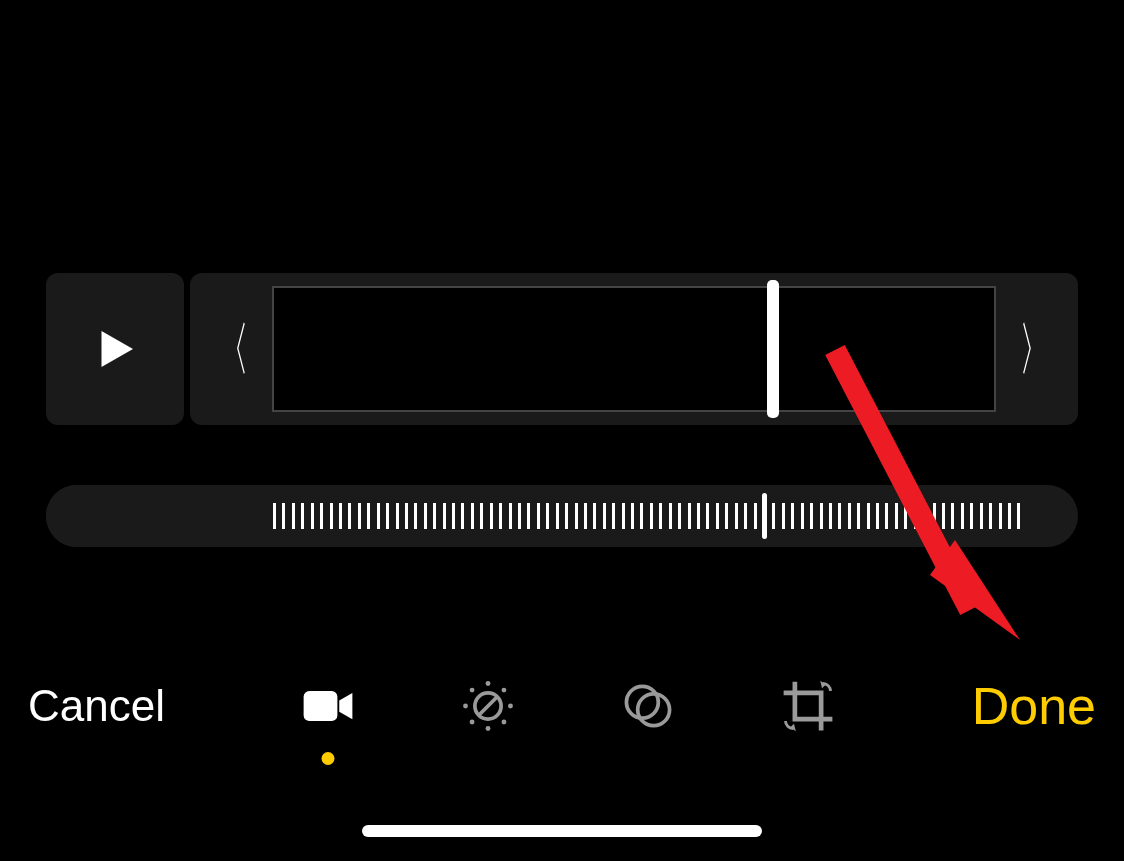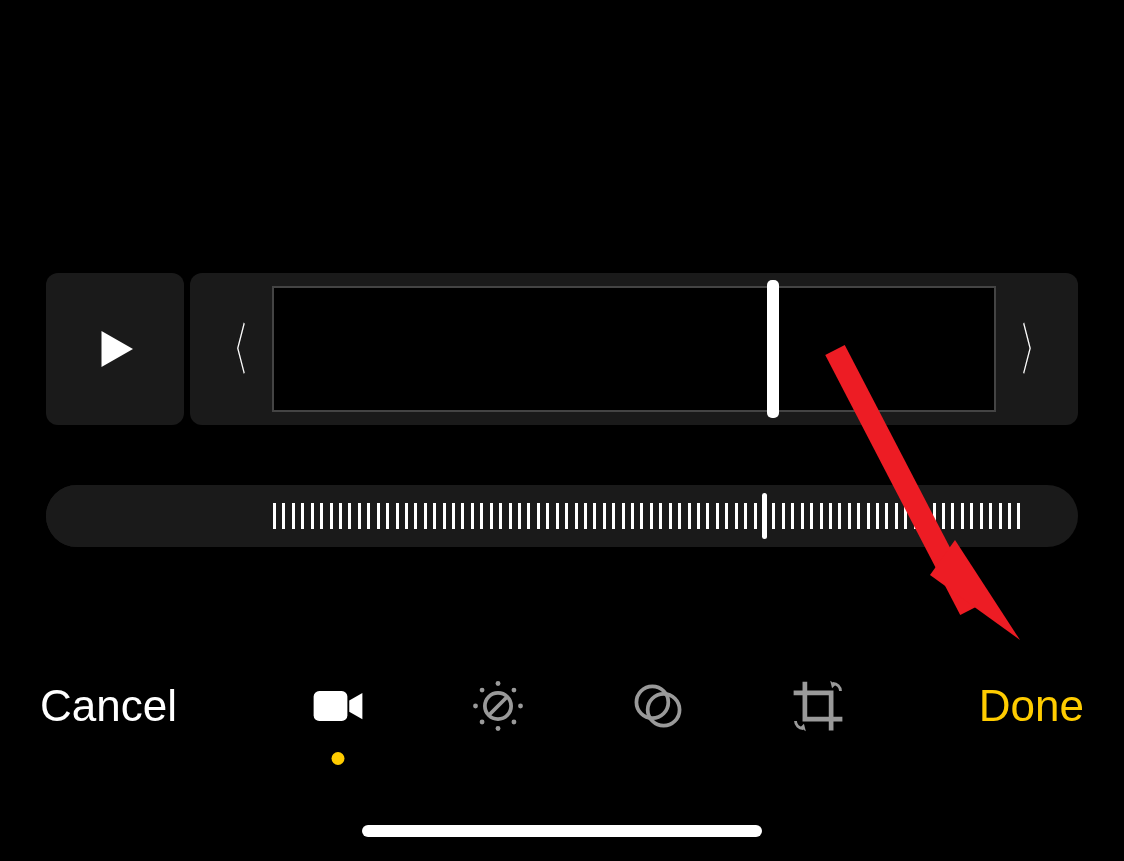--- a/index.html
+++ b/index.html
@@ -119,34 +119,34 @@
       width: 5px;
       background: #fff;
       border-radius: 3px;
       z-index: 3;
     }
     .toolbar {
       position: absolute;
       bottom: 120px;
       left: 0;
       right: 0;
-      padding: 0 40px;
+      padding: 0 28px;
       display: flex;
       align-items: center;
       justify-content: space-between;
     }
     .cancel-btn {
       font-size: 44px;
       color: #fff;
       font-weight: 400;
       cursor: pointer;
       user-select: none;
     }
     .done-btn {
-      font-size: 44px;
+      font-size: 52px;
       color: #ffcc00;
       font-weight: 400;
       cursor: pointer;
       user-select: none;
     }
     .mode-icons {
       display: flex;
       gap: 90px;
       align-items: center;
     }

